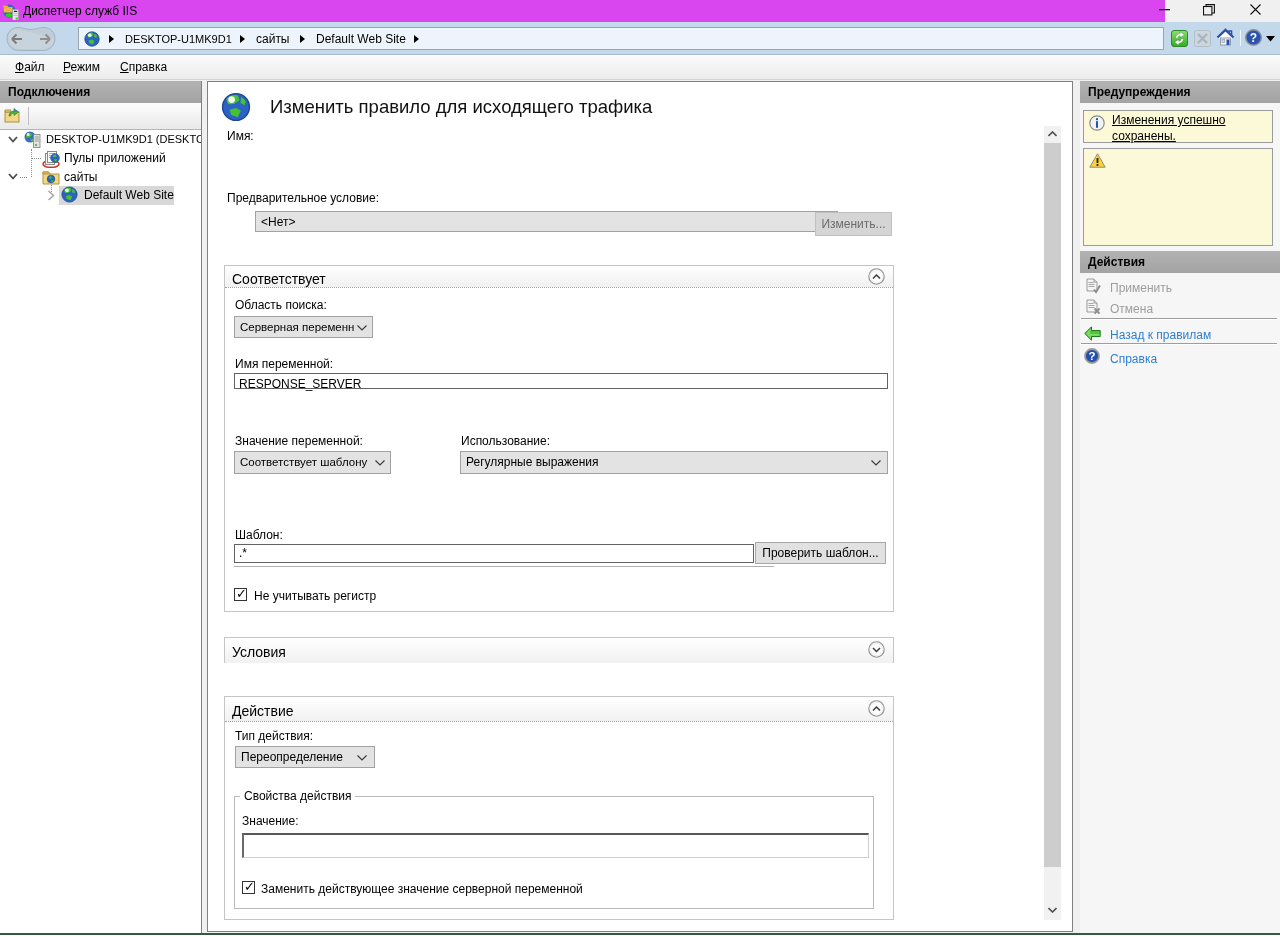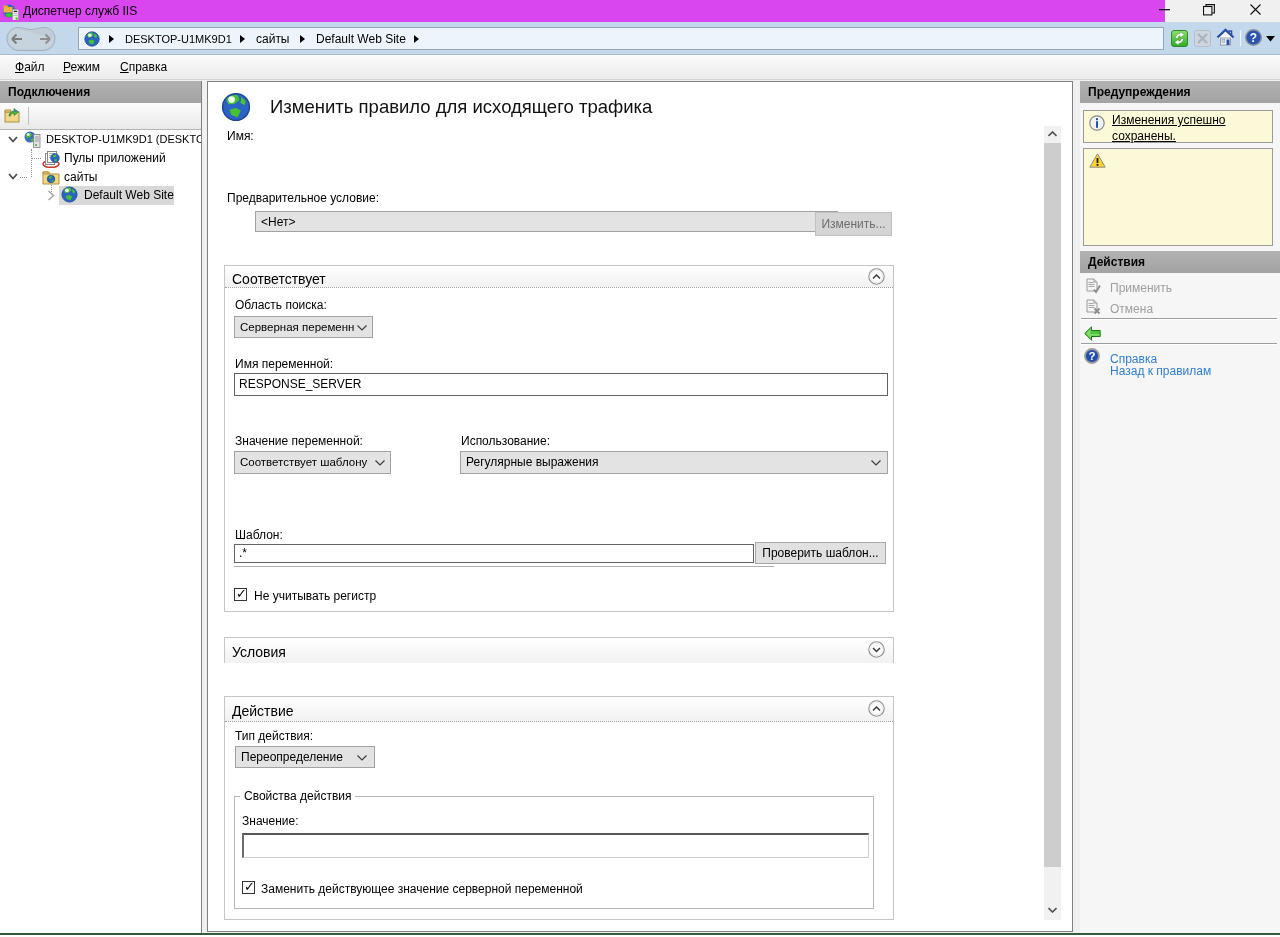--- a/index.html
+++ b/index.html
@@ -259,21 +259,21 @@
           <path d="M5 10.5 L8.5 7 L12 10.5" fill="none" stroke="#3c3c3c" stroke-width="1.5"></path>
         </svg>
     </div>
     <div class="lbl" style="left:10px; top:32px;">Область поиска:</div>
     <div class="combo" style="left:9px; top:50px; width:139px; height:22px; font-size:11.5px;">Серверная переменн
       <svg class="abs" style="right:5px; top:8px;" width="10" height="6" viewBox="0 0 10 6">
           <path d="M0.5 0.5 L5 5 L9.5 0.5" fill="none" stroke="#3c3c3c" stroke-width="1.2"></path>
         </svg>
     </div>
     <div class="lbl" style="left:10px; top:91px;">Имя переменной:</div>
-    <div class="tinput" style="left:9px; top:107px; width:654px; height:23px;">RESPONSE_SERVER</div>
+    <div class="tinput" style="left:9px; top:107px; width:654px; height:16px;">RESPONSE_SERVER</div>
     <div class="lbl" style="left:10px; top:168px;">Значение переменной:</div>
     <div class="combo" style="left:9px; top:185px; width:157px; height:23px; font-size:11.5px;">Соответствует шаблону
       <svg class="abs" style="right:5px; top:8px;" width="10" height="6" viewBox="0 0 10 6">
           <path d="M0.5 0.5 L5 5 L9.5 0.5" fill="none" stroke="#3c3c3c" stroke-width="1.2"></path>
         </svg>
     </div>
     <div class="lbl" style="left:236px; top:168px;">Использование:</div>
     <div class="combo" style="left:235px; top:185px; width:428px; height:23px;">Регулярные выражения
       <svg class="abs" style="right:6px; top:8px;" width="10" height="6" viewBox="0 0 10 6">
           <path d="M0.5 0.5 L5 5 L9.5 0.5" fill="none" stroke="#3c3c3c" stroke-width="1.2"></path>
@@ -374,21 +374,21 @@
       <rect x="3.5" y="6" width="6" height="1" fill="#a8a8a8"></rect>
       <rect x="3.5" y="8" width="6" height="1" fill="#a8a8a8"></rect>
     <path d="M9.5 9.5 L14.5 14.5 M14.5 9.5 L9.5 14.5" stroke="#8f8f8f" stroke-width="2"></path>
   </svg>
   <div class="rp-item rp-dis" style="left:30px; top:221px;">Отмена</div>
   <div class="rp-sep" style="top:237px;"></div>
   <svg class="abs" style="left:4px; top:245px;" width="17" height="15" viewBox="0 0 17 15">
     <path d="M7.5 0.8 L0.8 7.5 L7.5 14.2 L7.5 10.5 L16.2 10.5 L16.2 4.5 L7.5 4.5 Z" fill="#4fc53c" stroke="#1f7a1a" stroke-width="1"></path>
     <path d="M7 2 L2 7.5 L7 13 L7 9.8 L15.5 9.8 L15.5 8 L6 8 Z" fill="#8ae06e" opacity="0.8"></path>
   </svg>
-  <div class="rp-item rp-link" style="left:30px; top:247px;margin-top:36px;">Назад к правилам</div>
+  <div class="rp-item rp-link" style="left:30px; top:247px;">Назад к правилам</div>
   <div class="rp-sep" style="top:262px;"></div>
   <svg class="abs" style="left:4px; top:267px;" width="16" height="16" viewBox="0 0 16 16">
     <circle cx="8" cy="8" r="7" fill="#2350ae" stroke="#9a9a9a" stroke-width="1.8"></circle>
     <text x="8" y="12.4" font-family="Liberation Sans" font-size="11.5" font-weight="bold" fill="#fff" text-anchor="middle">?</text>
   </svg>
   <div class="rp-item rp-link" style="left:30px; top:271px;">Справка</div>
 </div>
 
 <div id="bottomline"></div>
 <div class="abs" style="left:0; top:935px; width:1280px; height:2px; background:#fff;"></div>

